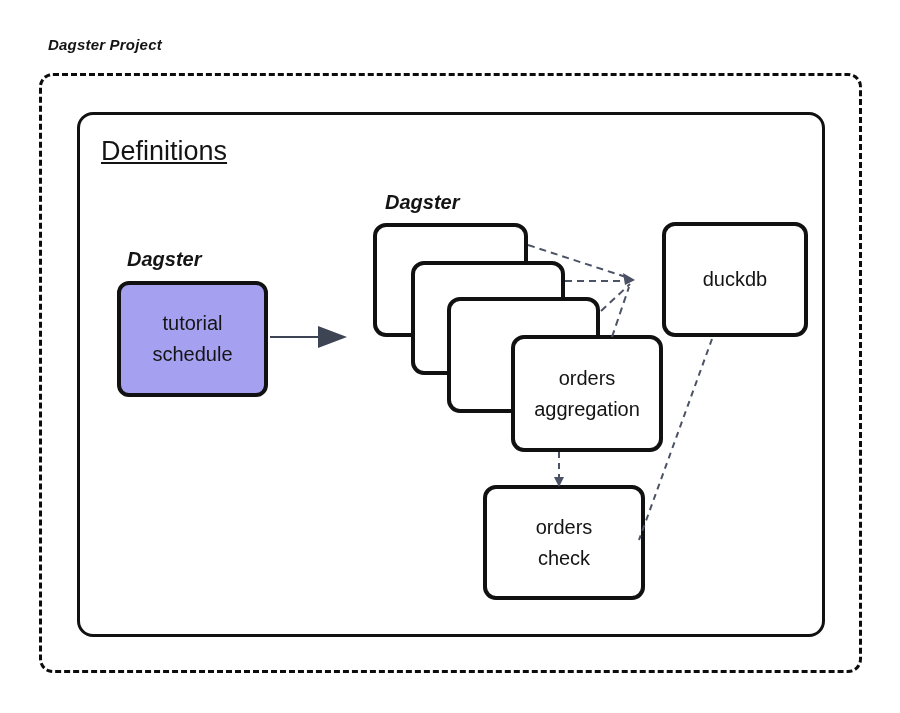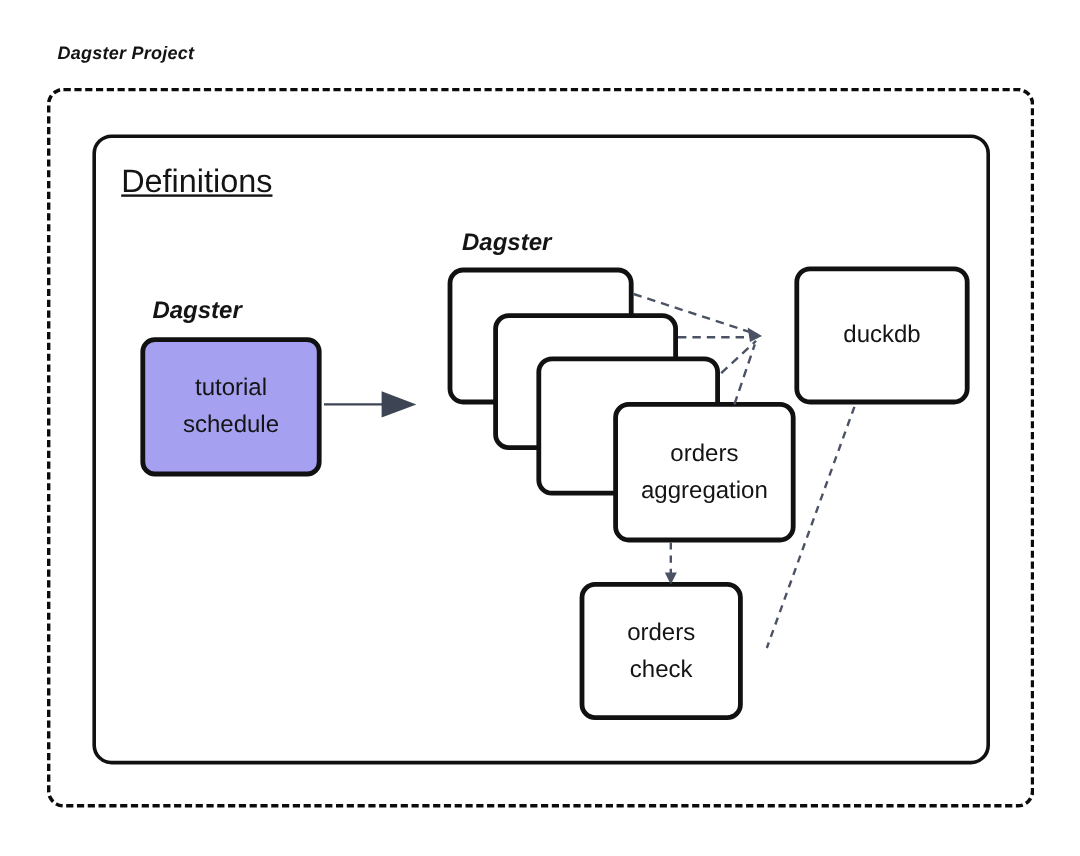--- a/index.html
+++ b/index.html
@@ -83,21 +83,21 @@
   .schedule-node {
     left: 117px; top: 281px; width: 151px; height: 116px; border-radius: 12px;
   }
   .schedule-node .node-label { max-width: 110px; }
   .asset-card-1 { left: 373px; top: 223px; width: 155px; height: 114px; }
   .asset-card-2 { left: 411px; top: 261px; width: 154px; height: 114px; }
   .asset-card-3 { left: 447px; top: 297px; width: 153px; height: 116px; }
   .orders-aggregation-node { left: 483px; top: 335px; width: 152px; height: 117px; margin-left: 28px; }
   .orders-aggregation-node .node-label { max-width: 140px; }
   .duckdb-node { left: 662px; top: 222px; width: 146px; height: 115px; }
-  .orders-check-node { left: 483px; top: 485px; width: 136px; height: 115px; }
+  .orders-check-node { left: 483px; top: 485px; width: 162px; height: 115px; }
   .orders-check-node .node-label { max-width: 80px; }
   .connector-layer {
     position: absolute;
     left: 0; top: 0;
     width: 900px;
     height: 713px;
     pointer-events: none;
   }
 </style>
 </head>

